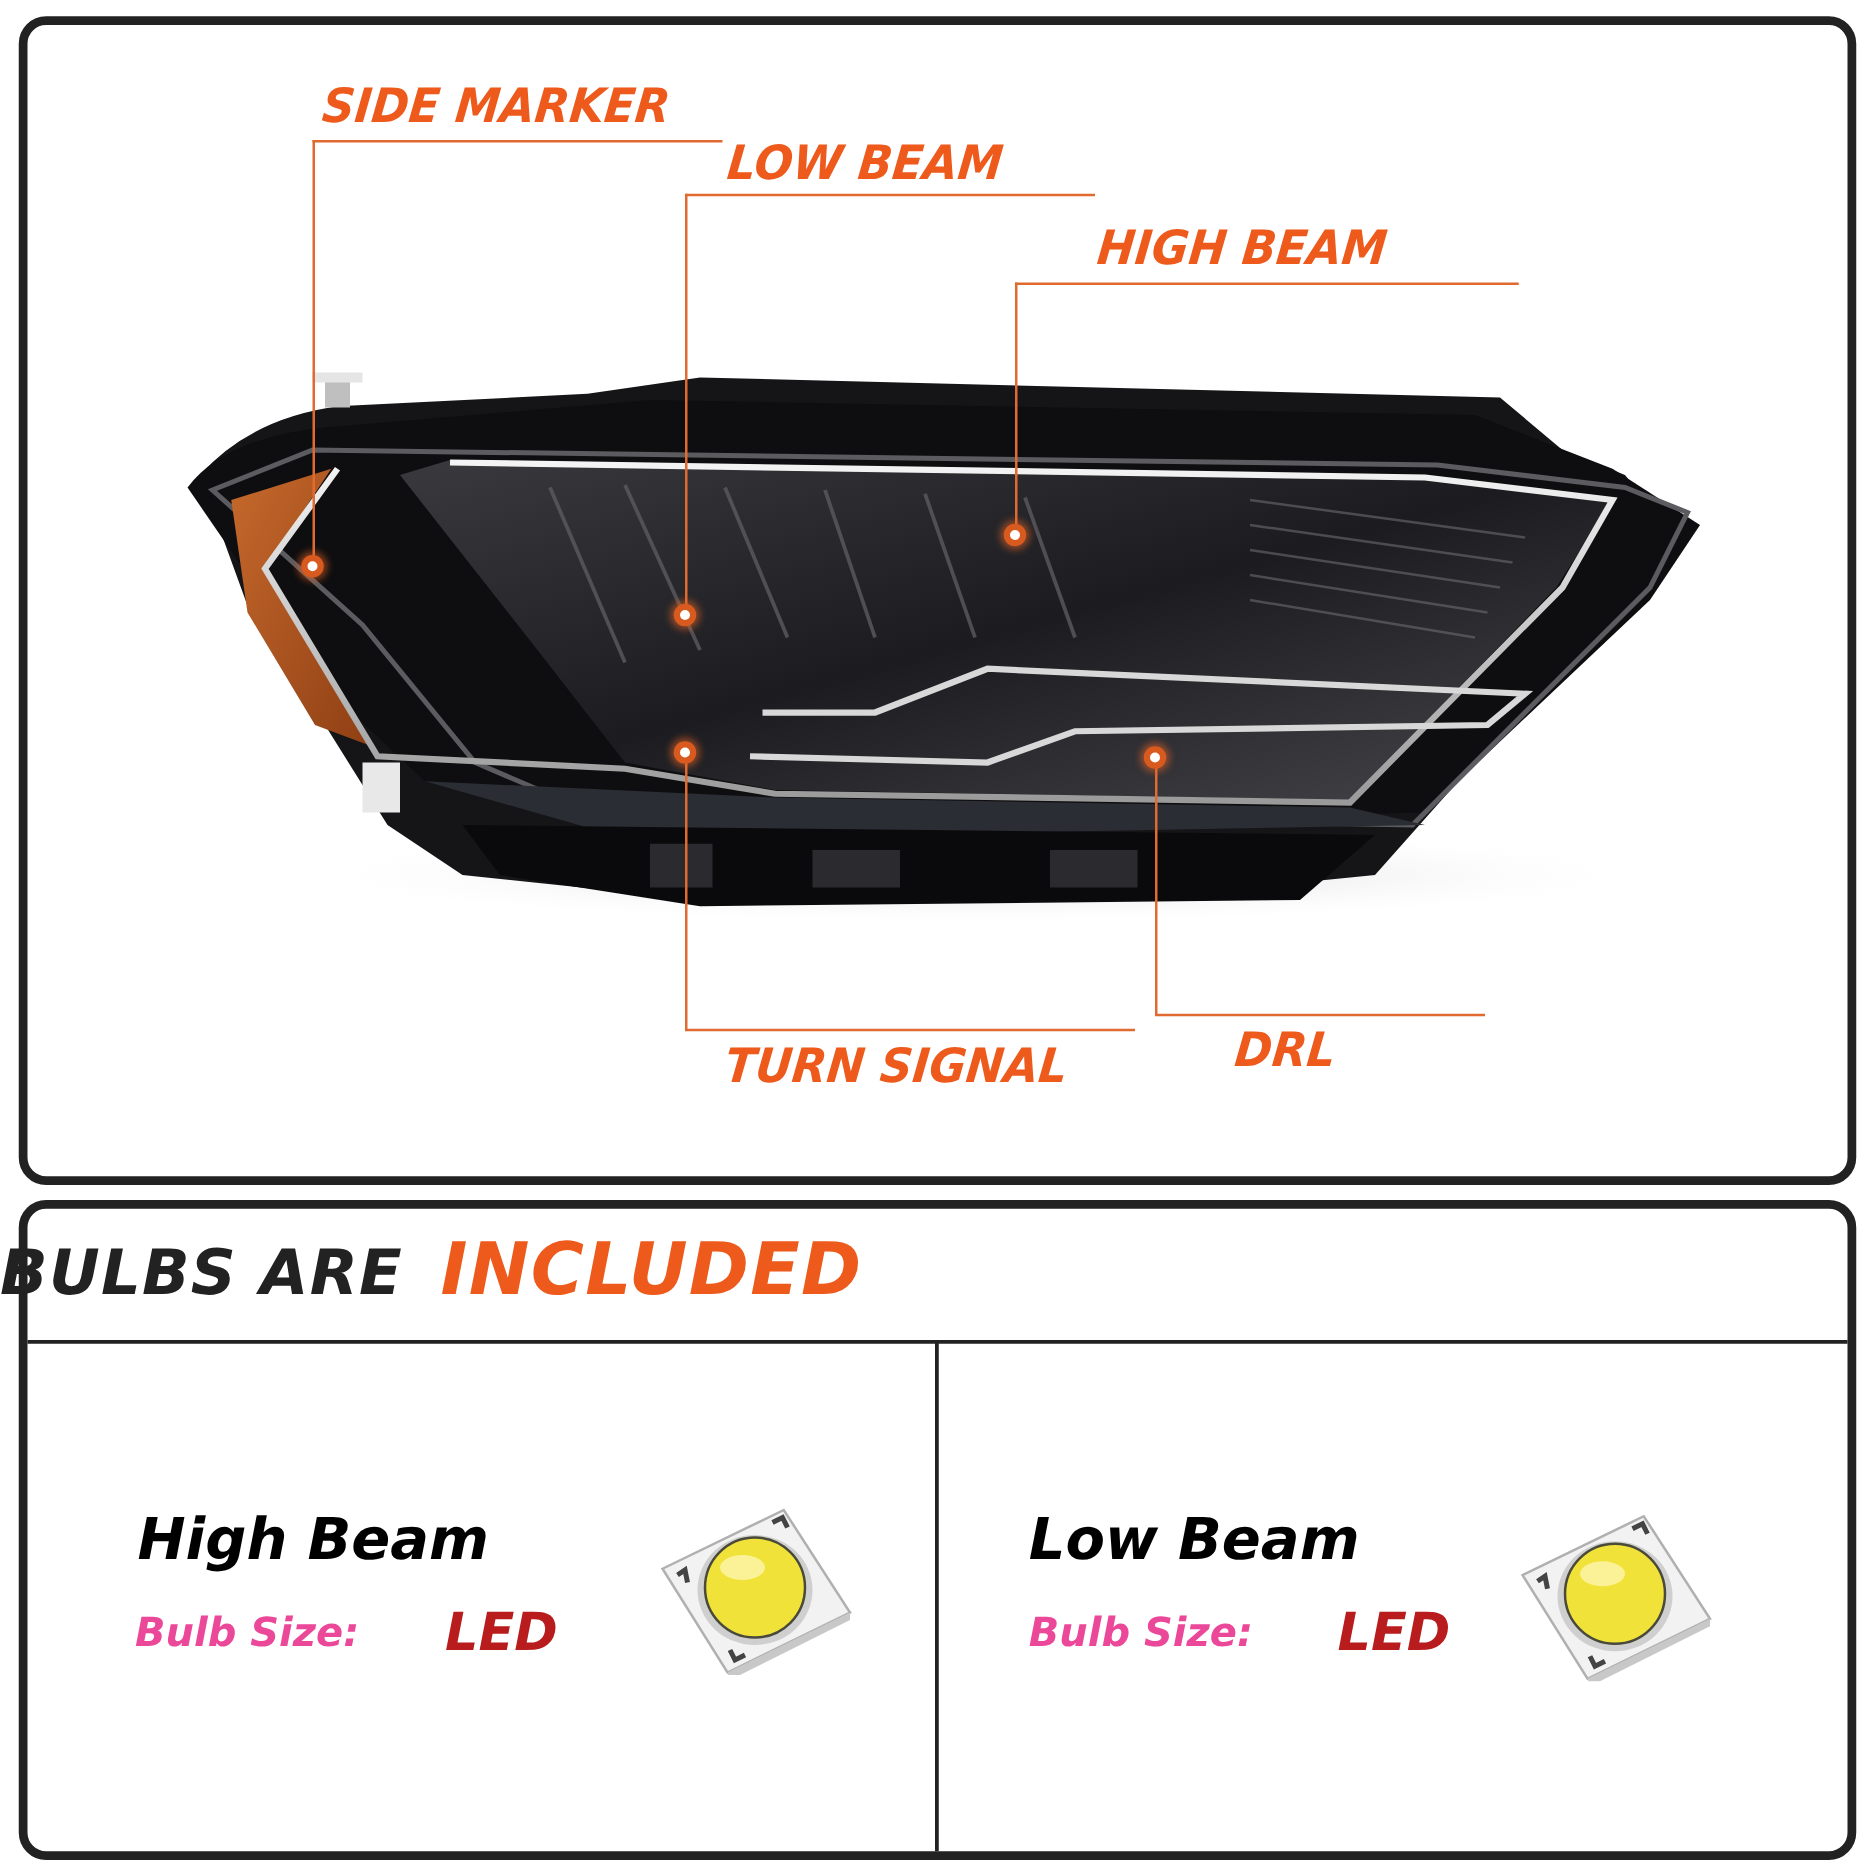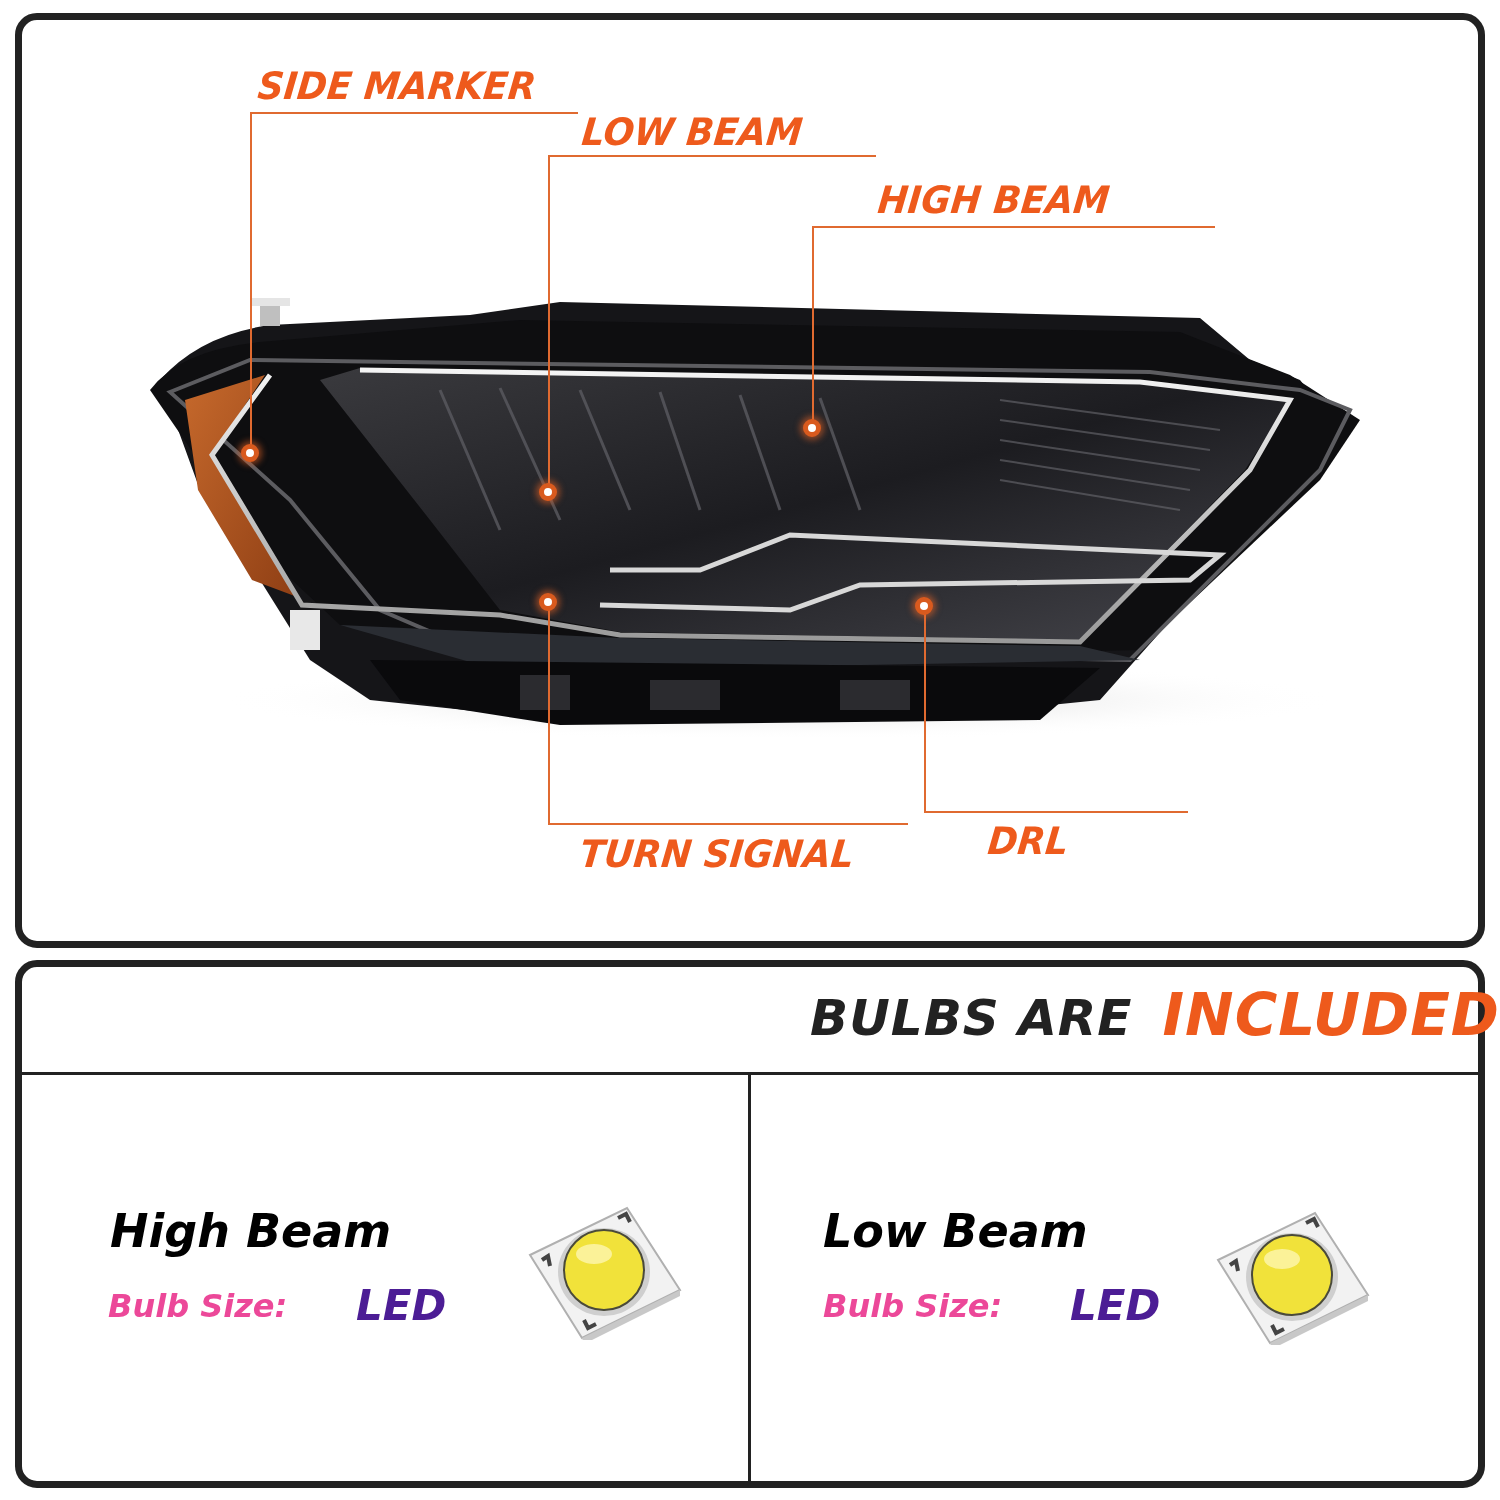--- a/index.html
+++ b/index.html
@@ -31,41 +31,41 @@
   .line-v { position: absolute; width: 2px; background: #E06A30; }
   .dot {
     position: absolute; width: 18px; height: 18px; border-radius: 50%;
     background: #ffffff; border: 5px solid #D95A1E;
     box-shadow: 0 0 6px 3px rgba(230,100,40,0.55);
   }
 
   #headlight { position: absolute; left: 140px; top: 280px; width: 1240px; height: 460px; }
 
   .hdr {
-    position: absolute; top: 985px; left: 0; width: 1500px; text-align: right;
+    position: absolute; top: 985px; left: 0; width: 1500px; text-align: left;
     font-family: "DejaVu Sans", sans-serif; font-weight: bold; font-style: italic;
     font-size: 50px; line-height: 60px; white-space: nowrap;
   }
   .hdr .dark { color: #222222; letter-spacing: 1px; }
   .hdr .orange { color: #EE5A1C; font-size: 58px; margin-left: 30px; letter-spacing: 1px; }
 
   .hdivider { position: absolute; left: 22px; top: 1072px; width: 1456px; height: 3px; background: #222222; }
   .vdivider { position: absolute; left: 748px; top: 1072px; width: 3px; height: 409px; background: #222222; }
 
   .beam-title {
     position: absolute; font-family: "DejaVu Sans", sans-serif; font-weight: bold; font-style: italic;
     font-size: 46px; color: #000000; white-space: nowrap; line-height: 1;
   }
   .bulb-label {
     position: absolute; font-family: "DejaVu Sans", sans-serif; font-weight: bold; font-style: italic;
     font-size: 32px; color: #ec4899; white-space: nowrap; line-height: 1;
   }
   .bulb-value {
     position: absolute; font-family: "DejaVu Sans", sans-serif; font-weight: bold; font-style: italic;
-    font-size: 42px; color: #4c1d95; white-space: nowrap; line-height: 1;
+    font-size: 42px; color: #b91c1c; white-space: nowrap; line-height: 1;
   }
   .led-chip { position: absolute; width: 160px; height: 140px; }
 </style>
 </head>
 <body>
 
 <div id="panel-top" class="panel"></div>
 
 <svg id="headlight" viewBox="0 0 1240 460" xmlns="http://www.w3.org/2000/svg">
   <defs>

